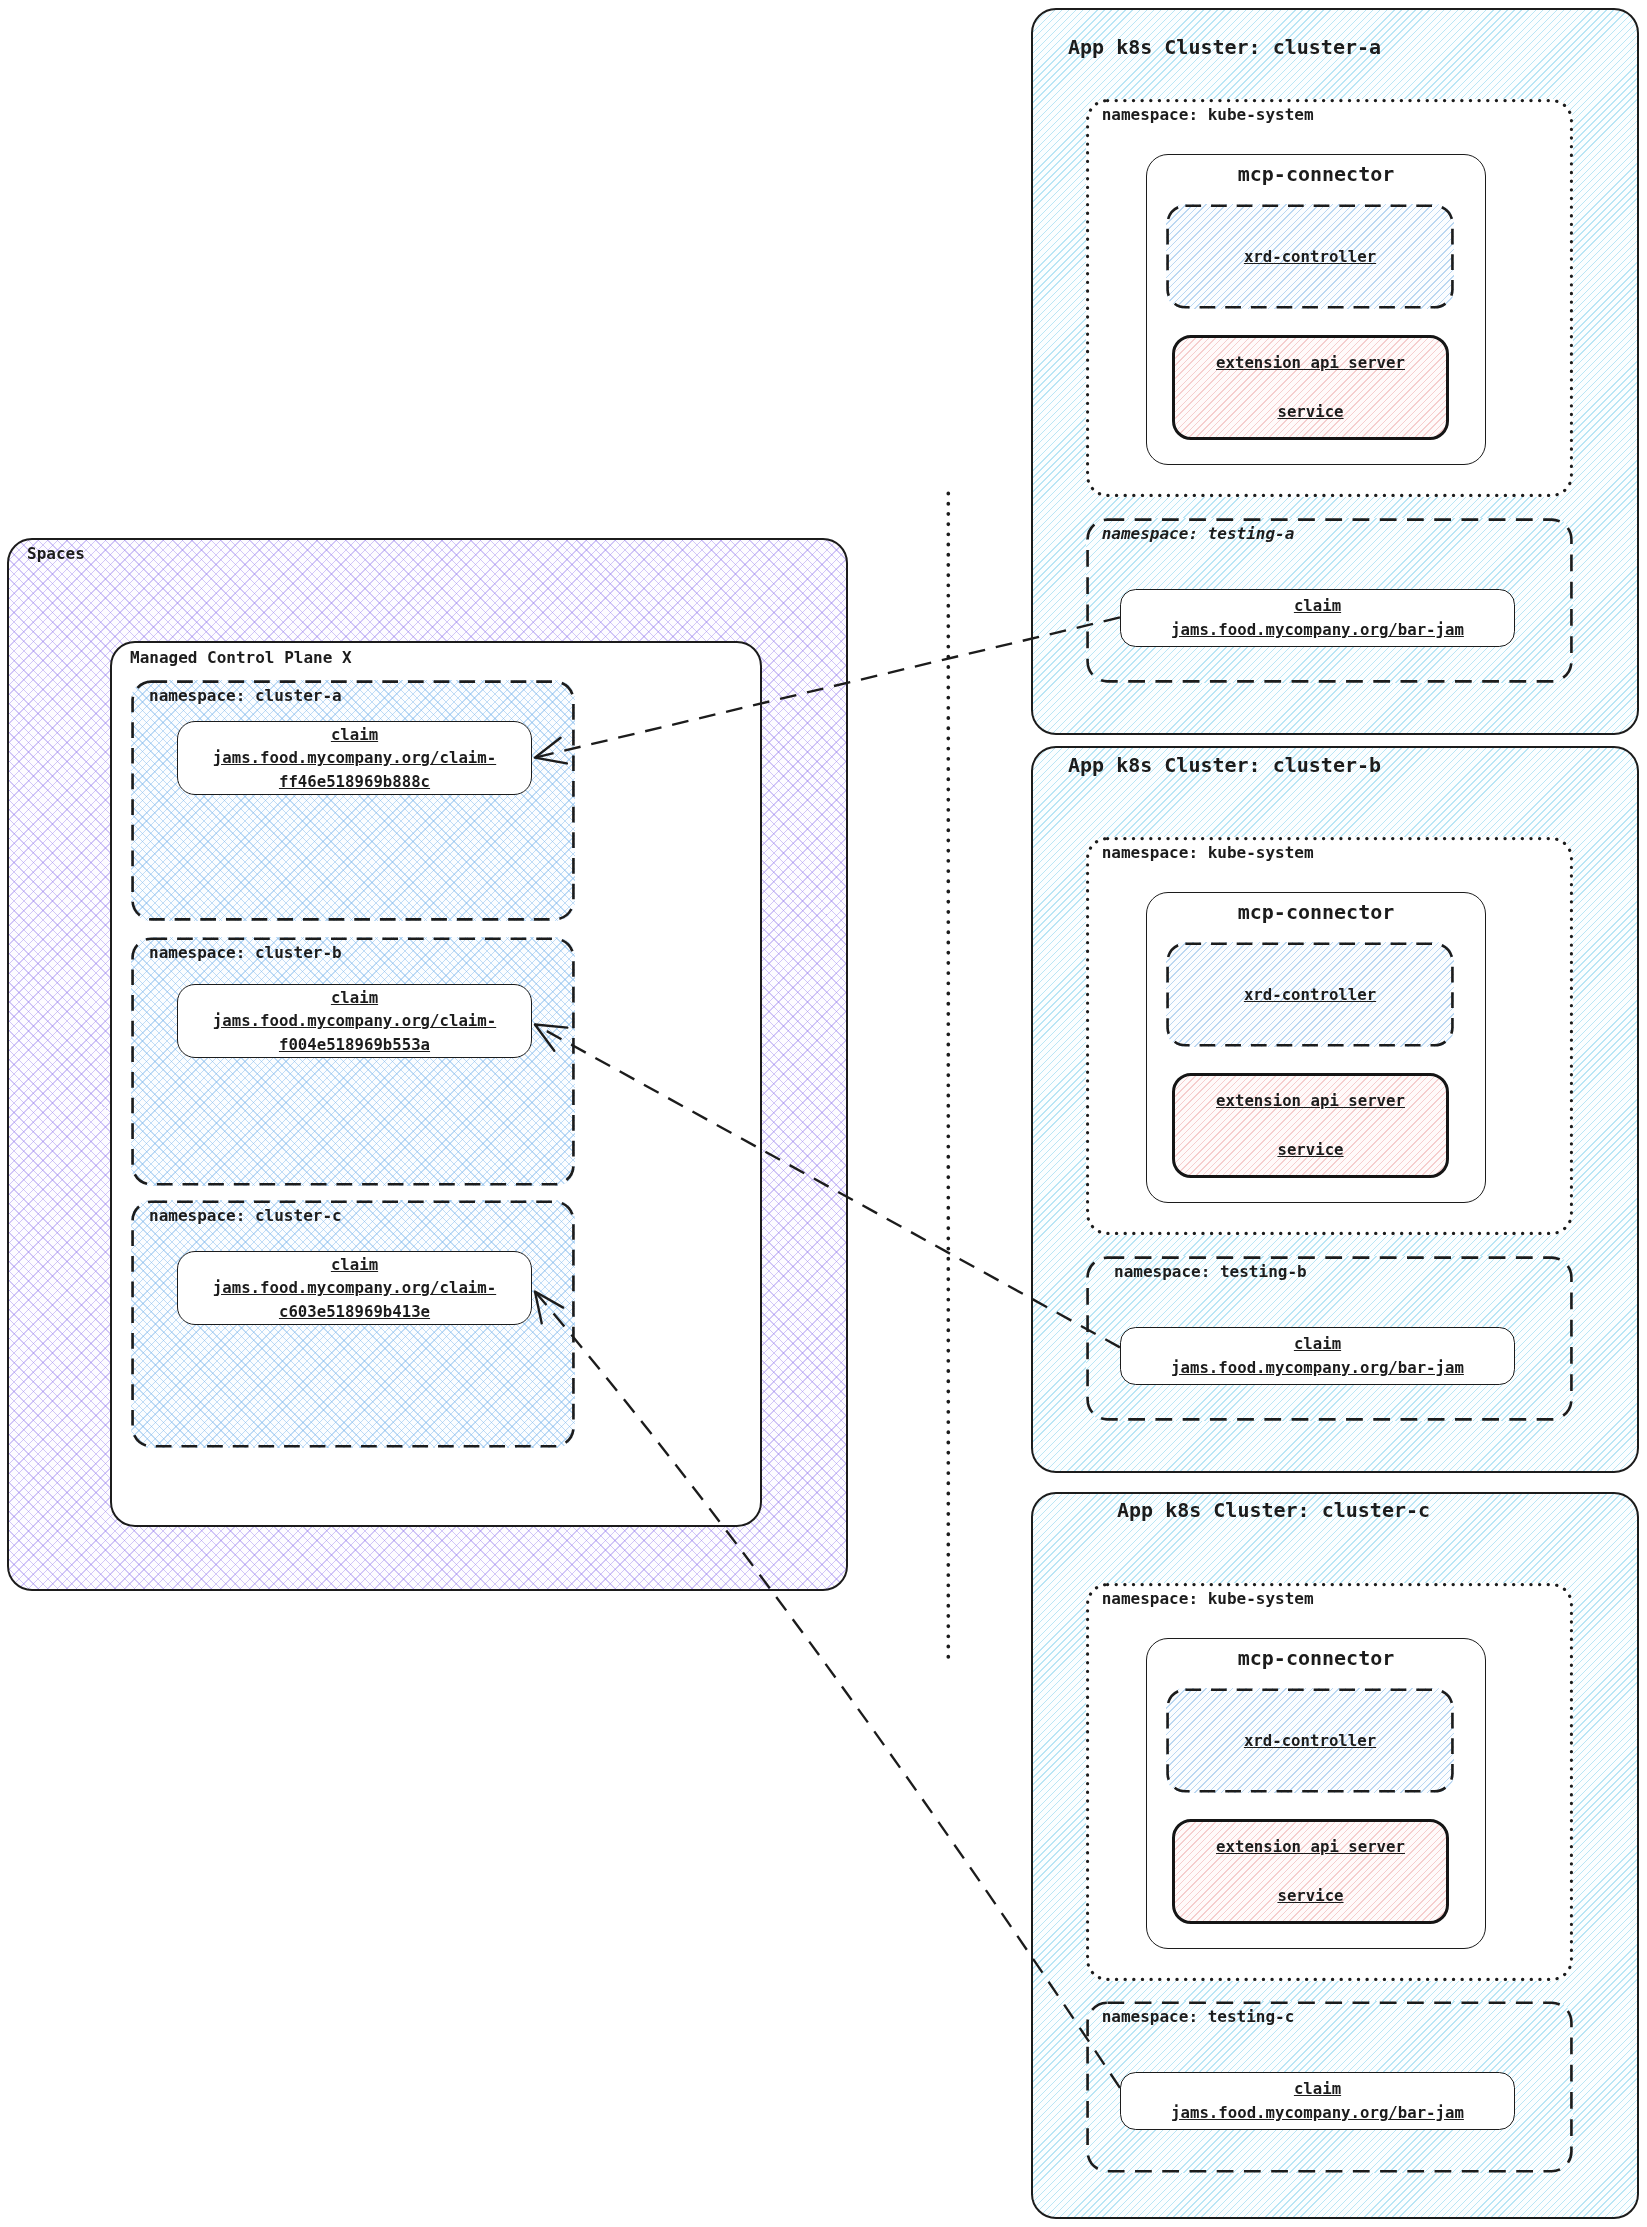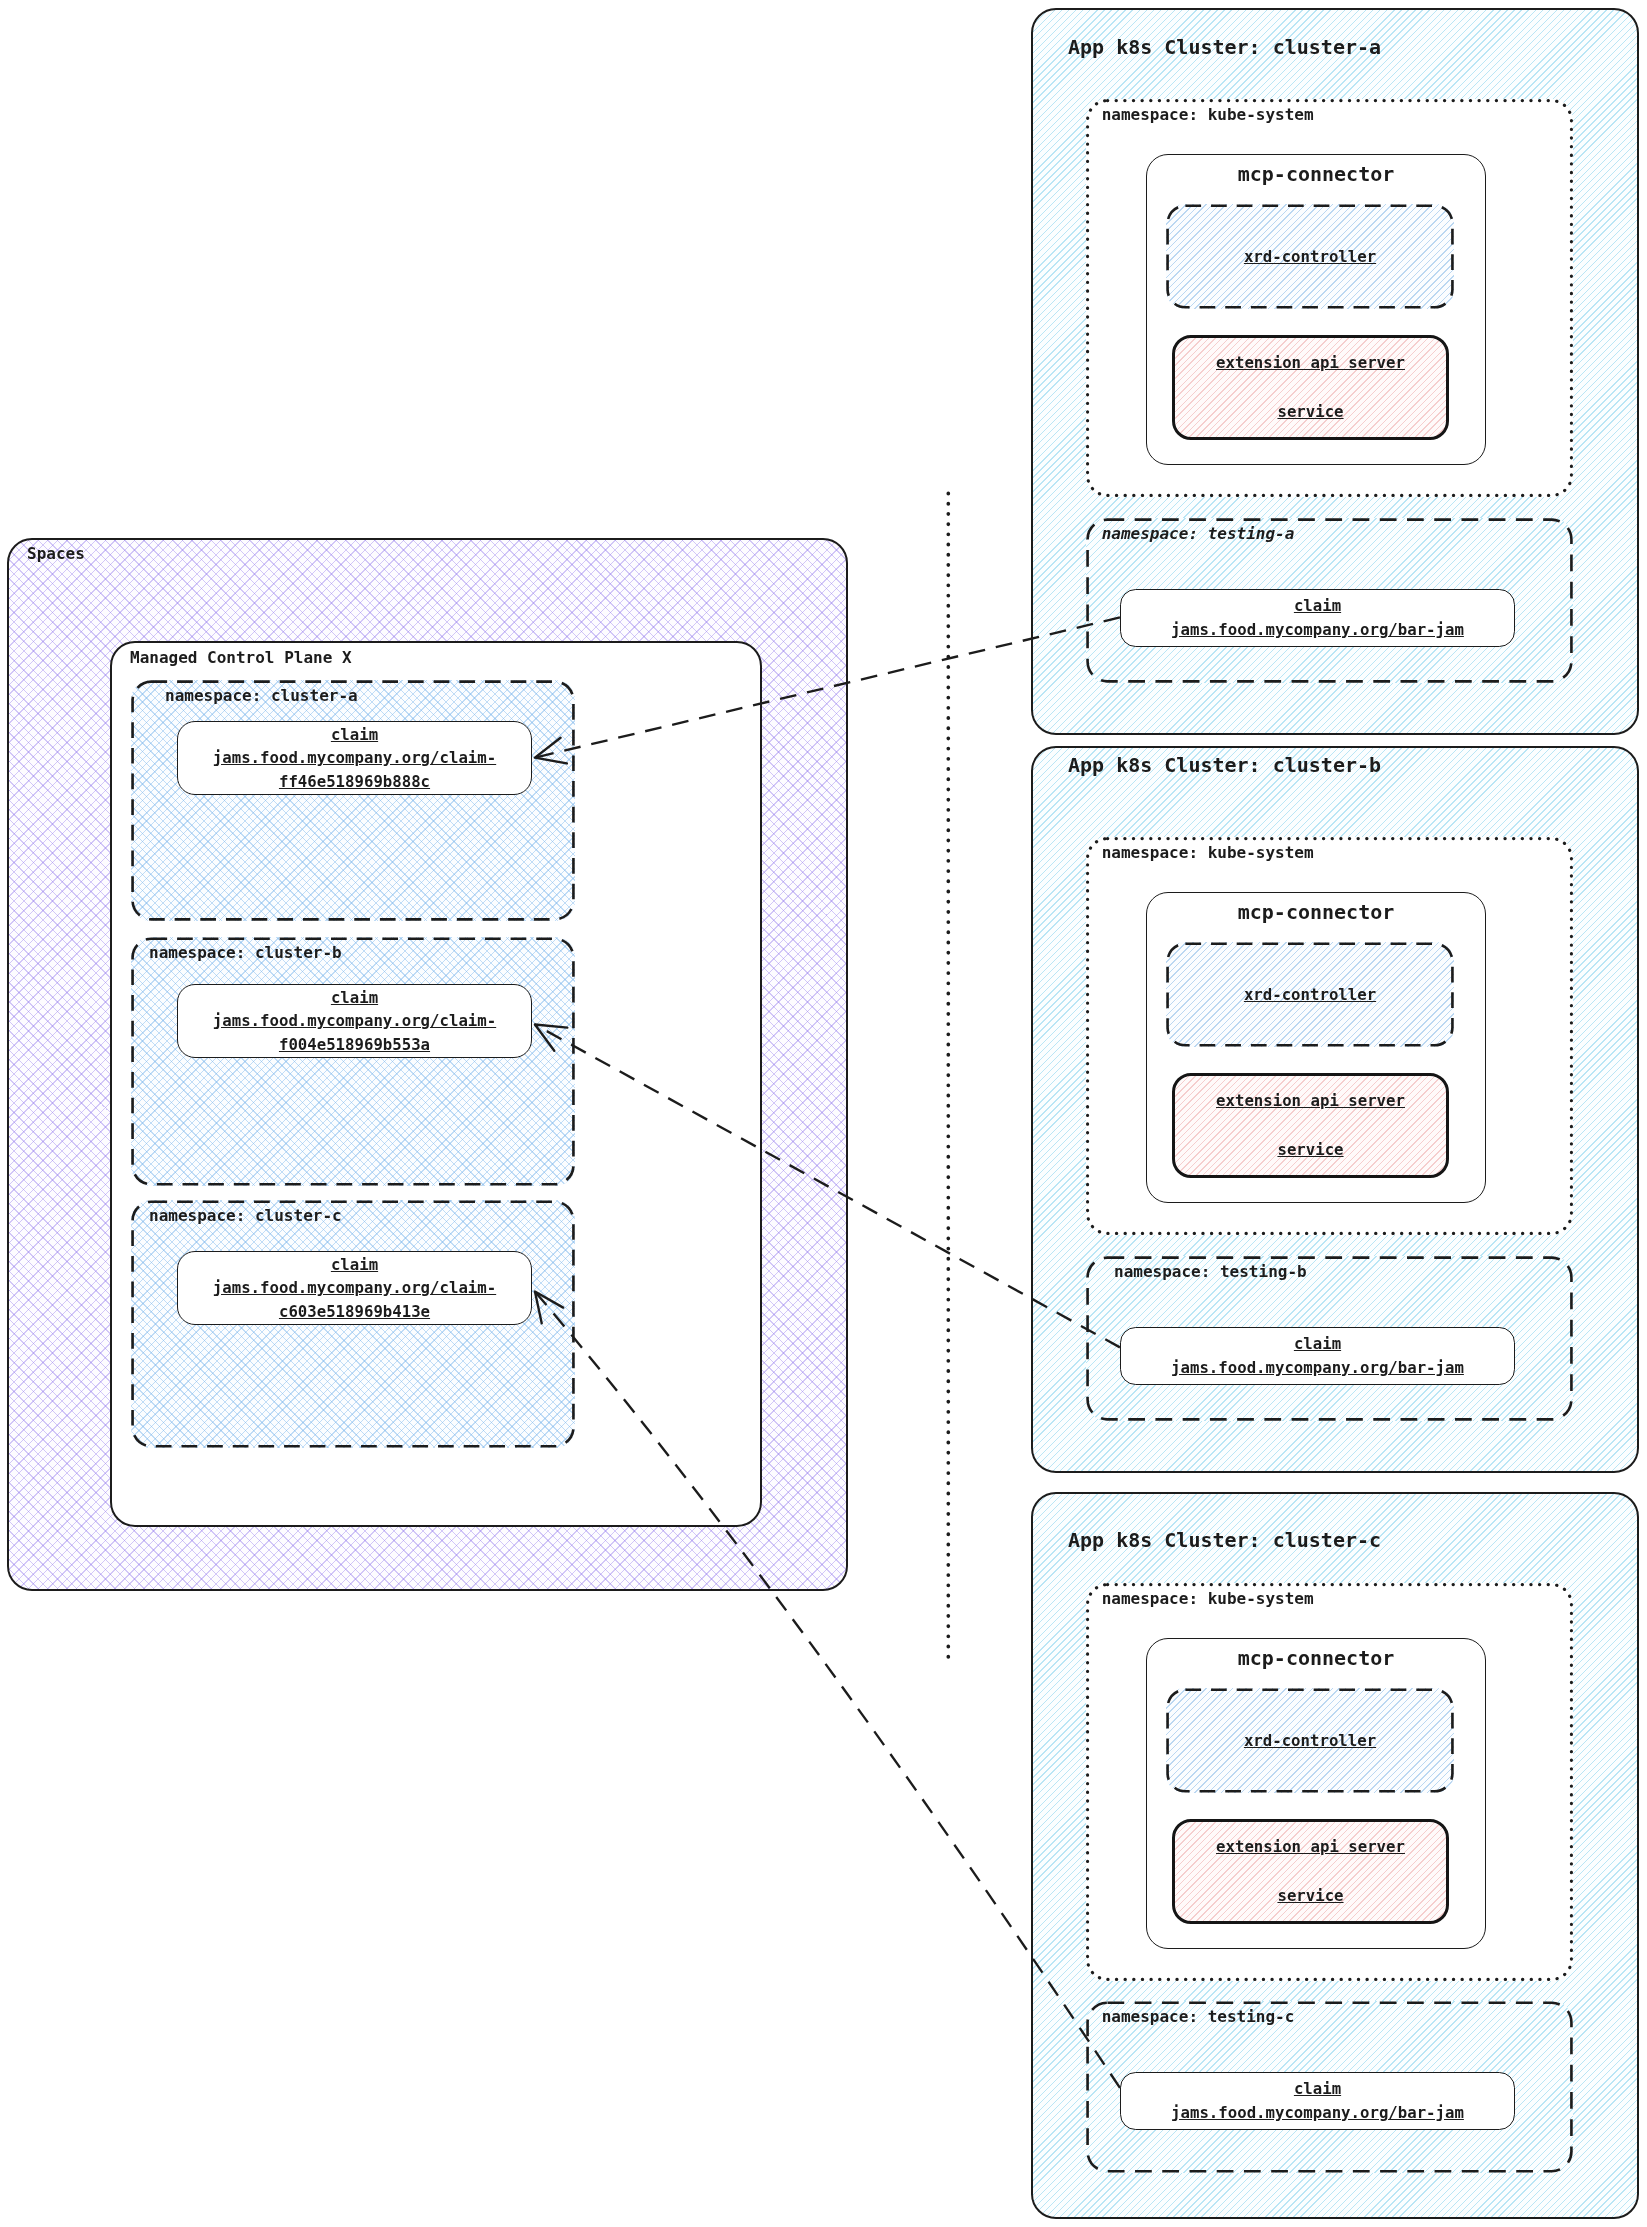--- a/index.html
+++ b/index.html
@@ -72,21 +72,21 @@
   <div class="abs hatch-purple solid-border" style="left:6.8px;top:538px;width:841px;height:1053px;"></div>
   <div class="abs label" style="left:27px;top:544px;z-index:5;">Spaces</div>
 
   <div class="abs bg-white solid-border" style="left:110px;top:641px;width:652px;height:886px;z-index:2;"></div>
   <div class="abs label" style="left:130px;top:648px;z-index:5;">Managed Control Plane X</div>
 
   <div class="abs hatch-bluecross" style="left:131px;top:680px;width:444px;height:241px;border-radius:20px;z-index:3;">
     <svg class="bsvg" viewBox="0 0 848 460" width="444" height="241">
       <rect x="3" y="3" rx="36" style="width:calc(100% - 6px);height:calc(100% - 6px);" stroke-width="5" stroke-dasharray="30 19"></rect>
     </svg>
-    <div class="label" style="position:absolute;left:18px;top:6.3px;padding-left:16px;">namespace: cluster-a</div>
+    <div class="label" style="position:absolute;left:18px;top:6.3px;">namespace: cluster-a</div>
   </div>
   <div class="abs bg-white solid-border-thin centered-col" style="left:177px;top:721px;width:355px;height:74px;z-index:4;">
     <div class="claim-line">claim</div>
     <div class="claim-line">jams.food.mycompany.org/claim-</div>
     <div class="claim-line">ff46e518969b888c</div>
   </div>
 
   <div class="abs hatch-bluecross" style="left:131px;top:937px;width:444px;height:249px;border-radius:20px;z-index:3;">
     <svg class="bsvg" viewBox="0 0 848 475" width="444" height="249">
       <rect x="3" y="3" rx="36" style="width:calc(100% - 6px);height:calc(100% - 6px);" stroke-width="5" stroke-dasharray="30 19"></rect>
@@ -181,21 +181,21 @@
     </svg>
     <div class="label" style="position:absolute;left:28px;top:6.3px;">namespace: testing-b</div>
   </div>
 
   <div class="abs bg-white solid-border-thin centered-col" style="left:1120px;top:1327px;width:395px;height:58px;border-radius:15.7px;z-index:4;">
     <div class="claim-line">claim</div>
     <div class="claim-line">jams.food.mycompany.org/bar-jam</div>
   </div>
 
   <div class="abs hatch-cyan solid-border" style="left:1031px;top:1492px;width:608px;height:727px;"></div>
-  <div class="abs title" style="left:1068px;top:1498px;z-index:5;margin-top:30px;">App k8s Cluster: cluster-c</div>
+  <div class="abs title" style="left:1117px;top:1498px;z-index:5;">App k8s Cluster: cluster-c</div>
 
   <div class="abs bg-white" style="left:1086px;top:1583px;width:487px;height:398px;border-radius:21px;z-index:2;">
     <svg class="bsvg" viewBox="0 0 930 760" width="487" height="398">
       <rect x="3" y="3" rx="38" style="width:calc(100% - 6px);height:calc(100% - 6px);" stroke-width="6" stroke-dasharray="0.5 16" stroke-linecap="round"></rect>
     </svg>
     <div class="label" style="position:absolute;left:15.7px;top:6.3px;">namespace: kube-system</div>
   </div>
 
   <div class="abs bg-white solid-border-thin round42" style="left:1146px;top:1638px;width:340px;height:311px;z-index:3;">
     <div class="title" style="position:absolute;left:50%;transform:translateX(-50%);top:7.3px;">mcp-connector</div>

